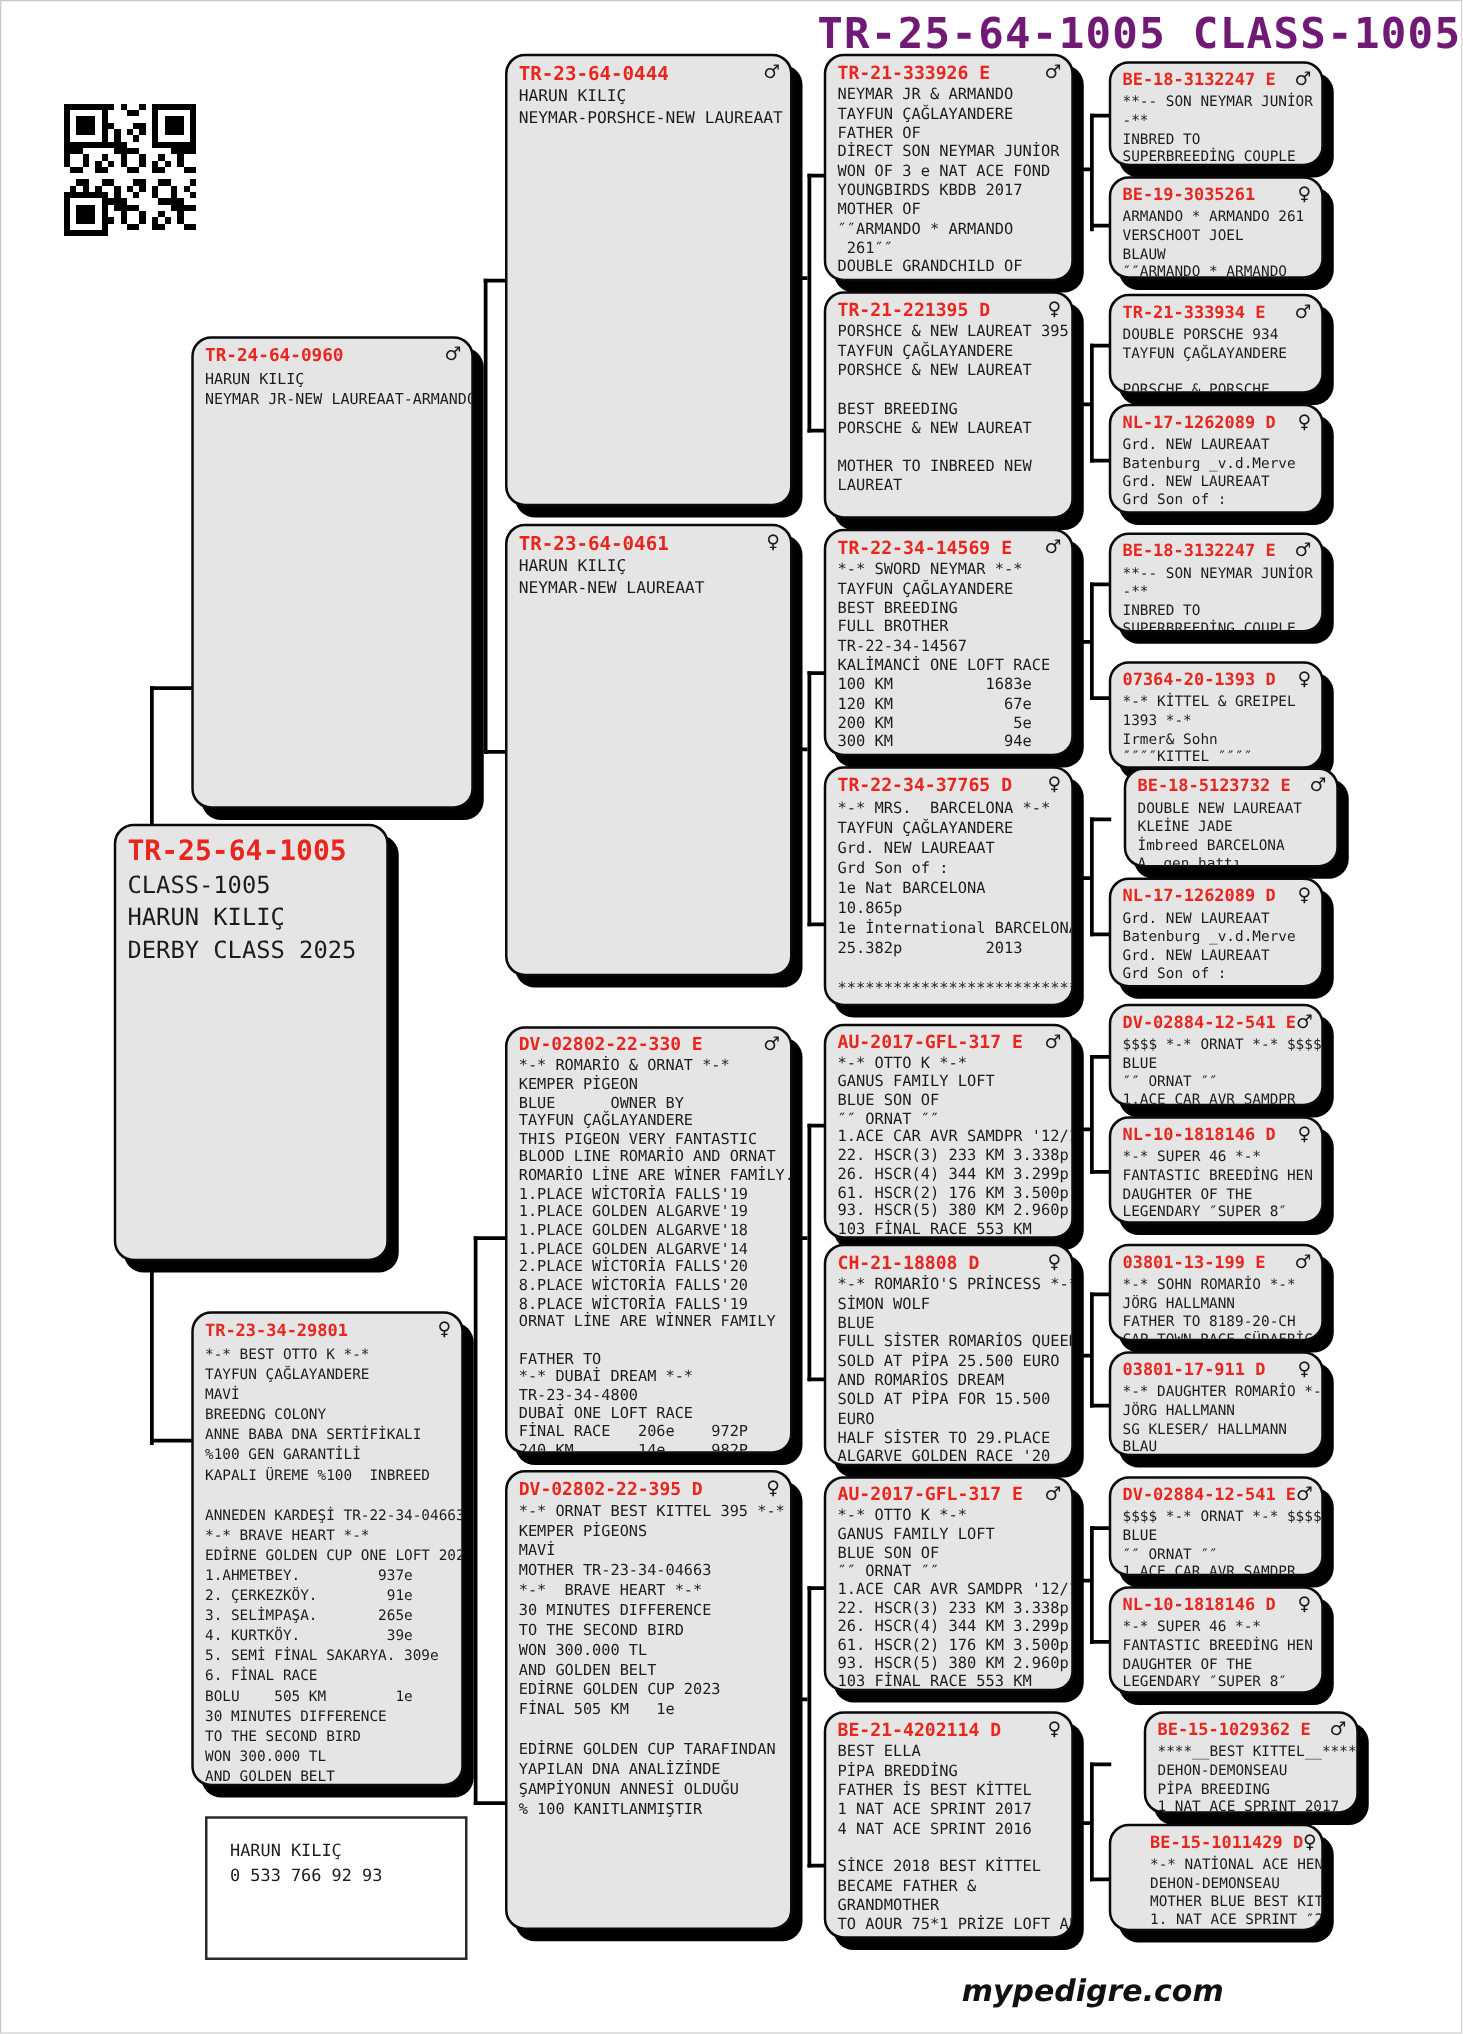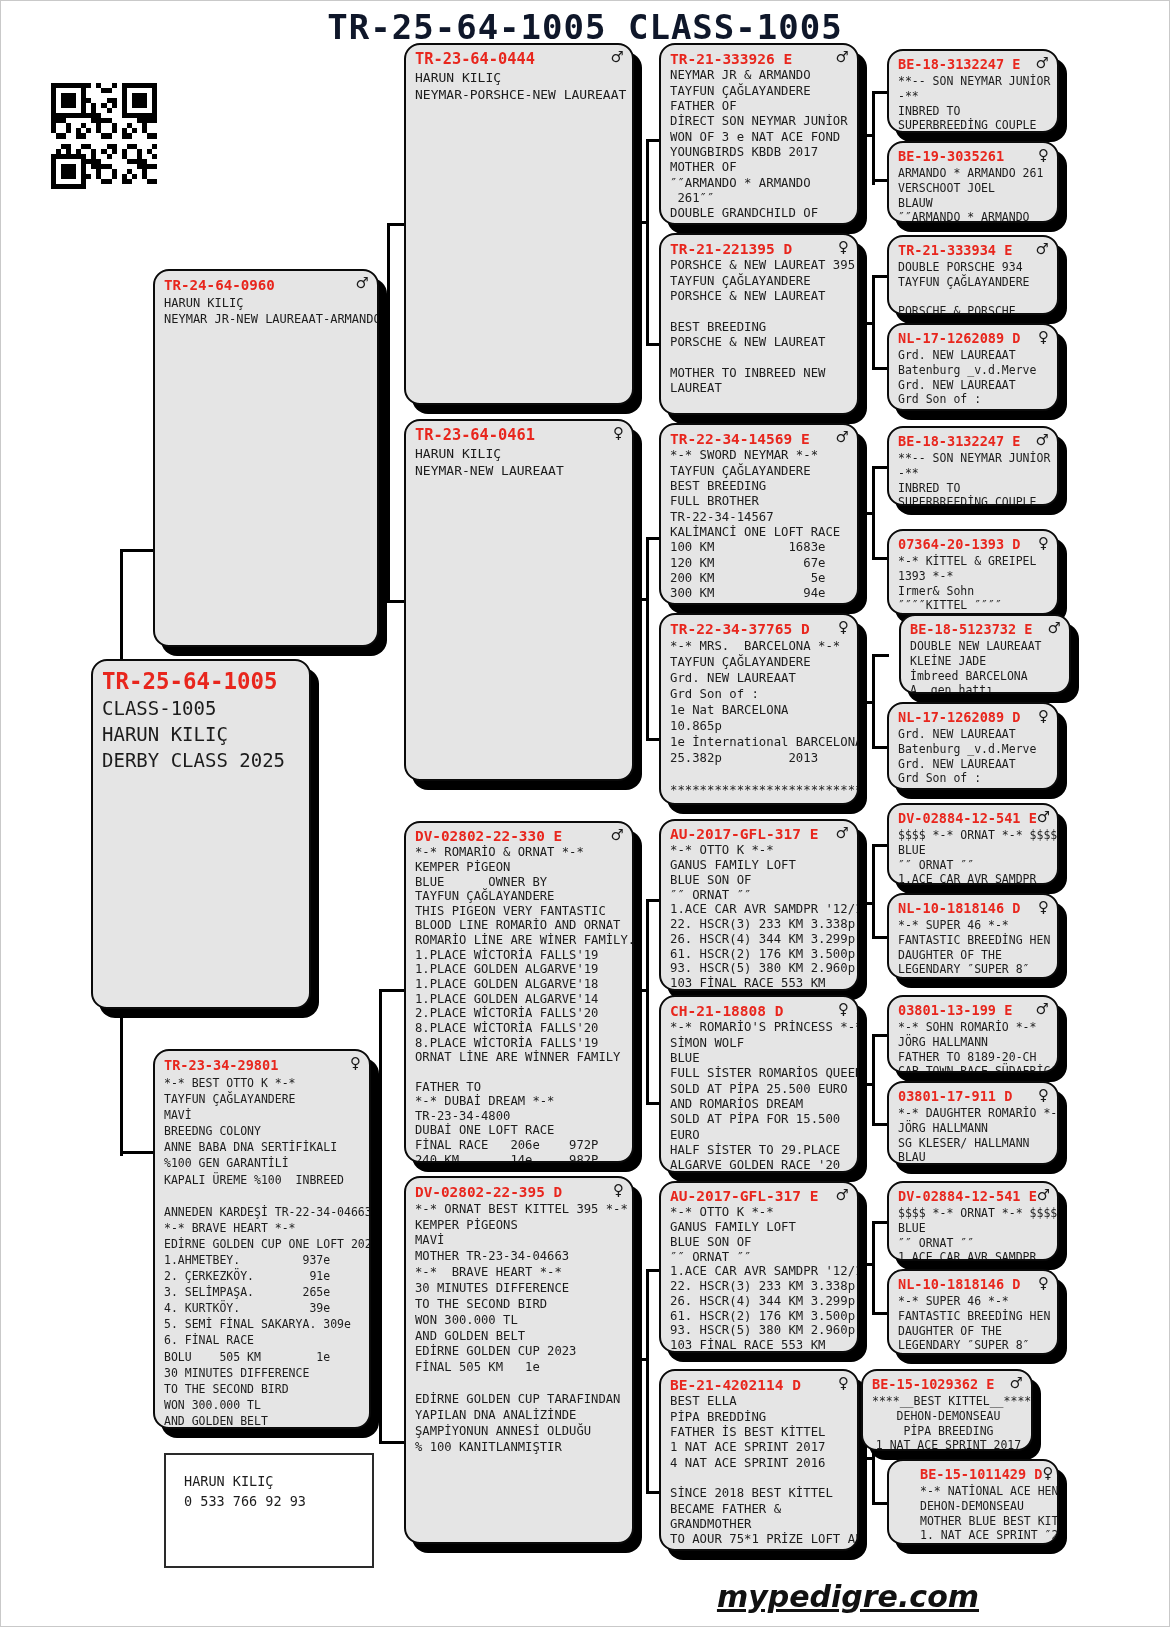--- a/index.html
+++ b/index.html
@@ -1,36 +1,36 @@
 <!DOCTYPE html>
 <html><head>
 <meta charset="utf-8">
 <style>
   html,body{margin:0;padding:0;background:#ffffff;}
   #page{position:relative;width:1170px;height:1627px;background:#ffffff;overflow:hidden;
         border:1px solid #c9c9c9;box-sizing:border-box;
         font-family:"DejaVu Sans Mono","Liberation Mono",monospace;}
-  #title{position:absolute;top:6px;left:0;width:100%;text-align:center;
-         color:#0f172a;font-size:34px;font-weight:bold;letter-spacing:1px;white-space:pre;}
+  #title{position:absolute;top:6px;left:0;width:100%;text-align:right;
+         color:#701a75;font-size:34px;font-weight:bold;letter-spacing:1px;white-space:pre;}
   #qr{position:absolute;left:50px;top:82px;width:106px;height:106px;}
   .conn{position:absolute;background:#000;}
   .pbox{position:absolute;background:#e5e5e5;border:2.5px solid #0a0a0a;border-radius:16px;
         box-shadow:8px 9px 0 0 #000;box-sizing:border-box;overflow:hidden;
         padding:5px 6px 4px 9px;}
   .ring-row{display:flex;justify-content:space-between;align-items:flex-start;}
   .ring{color:#e8261d;font-size:1.18em;font-weight:bold;white-space:pre;}
   .sex{color:#1a1a1a;font-size:15px;line-height:1;padding-right:2px;
        font-family:"DejaVu Sans",sans-serif;}
   .bline{color:#1c1c1c;white-space:pre;min-height:1em;}
   #contact{position:absolute;left:163px;top:1452px;width:210px;height:115px;
            border:2px solid #2a2a2a;background:#fff;padding:16px 0 0 18px;box-sizing:border-box;}
   #contact .bline{font-size:13.5px;line-height:1.5;}
-  #footer{position:absolute;right:190px;top:1578px;font-size:30px;font-weight:bold;
+  #footer{position:absolute;right:190px;top:1578px;font-size:24px;font-weight:bold;
           font-style:italic;color:#111;font-family:"DejaVu Sans","Liberation Sans",sans-serif;
-          letter-spacing:0px;text-decoration:underline;}
+          letter-spacing:0px;}
 </style>
 </head>
 <body>
 
 <div id="page">
   <div id="title">TR-25-64-1005 CLASS-1005</div>
   <svg id="qr" viewBox="0 0 21 21" shape-rendering="crispEdges">
       <rect x="0" y="0" width="21" height="21" fill="#fff"></rect>
       <rect x="7" y="0" width="1" height="1" fill="#000"></rect>
       <rect x="9" y="0" width="1" height="1" fill="#000"></rect>
@@ -580,21 +580,21 @@
       <div class="pbox" style="left: 886px; top: 1268px; width: 172px; height: 86px; font-size: 11.5px; line-height: 1.3;">
         <div class="ring-row">
           <span class="ring">NL-10-1818146 D</span>
           <span class="sex">♀</span>
         </div>
         <div class="bline">*-* SUPER 46 *-*</div>
         <div class="bline">FANTASTIC BREEDİNG HEN</div>
         <div class="bline">DAUGHTER OF THE</div>
         <div class="bline">LEGENDARY ″SUPER 8″</div>
       </div>
-      <div class="pbox" style="left: 860px; top: 1368px; width: 172px; height: 82px; font-size: 11.5px; line-height: 1.3; text-align: center;">
+      <div class="pbox" style="left: 914px; top: 1368px; width: 172px; height: 82px; font-size: 11.5px; line-height: 1.3;">
         <div class="ring-row">
           <span class="ring">BE-15-1029362 E</span>
           <span class="sex">♂</span>
         </div>
         <div class="bline">****__BEST KITTEL__****</div>
         <div class="bline">DEHON-DEMONSEAU</div>
         <div class="bline">PİPA BREEDING</div>
         <div class="bline">1 NAT ACE SPRINT 2017</div>
       </div>
       <div class="pbox" style="left: 886px; top: 1458px; width: 172px; height: 86px; font-size: 11.5px; line-height: 1.3; padding-left: 31px;">

